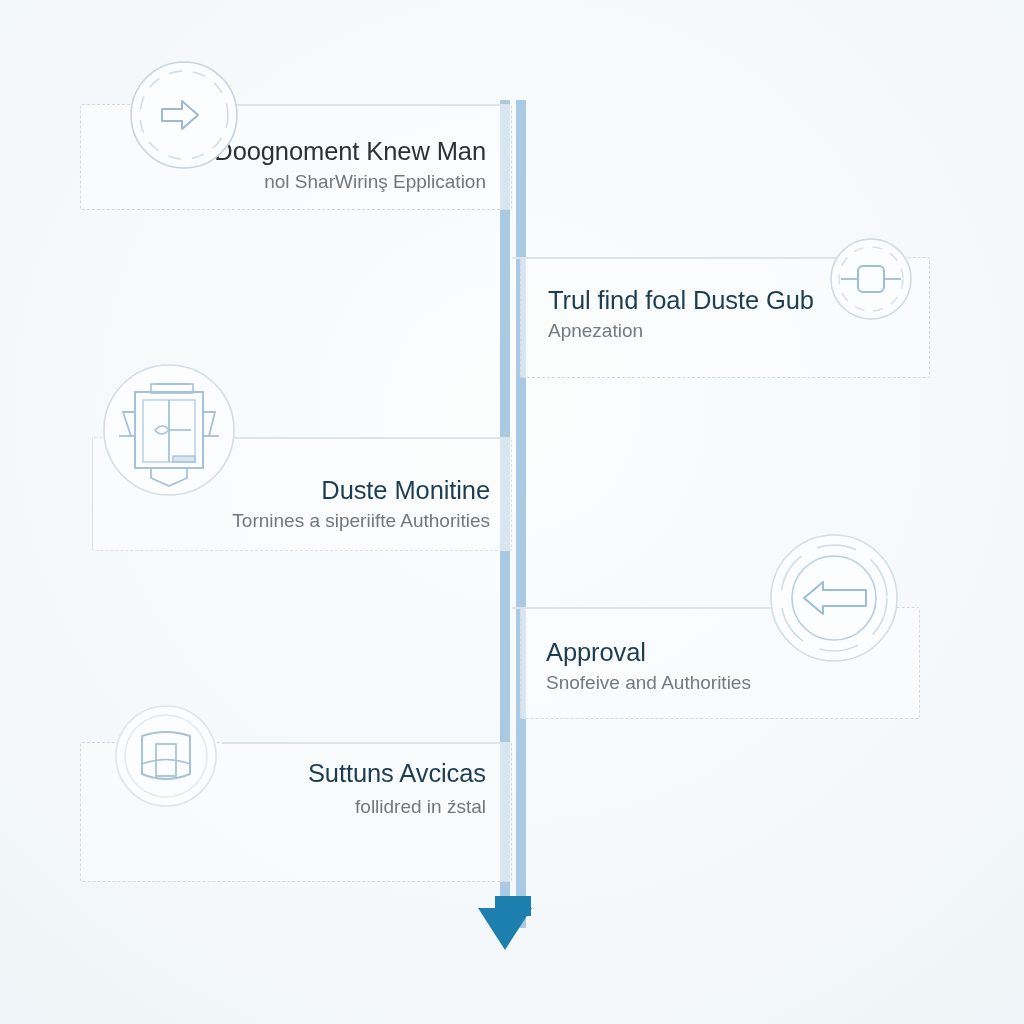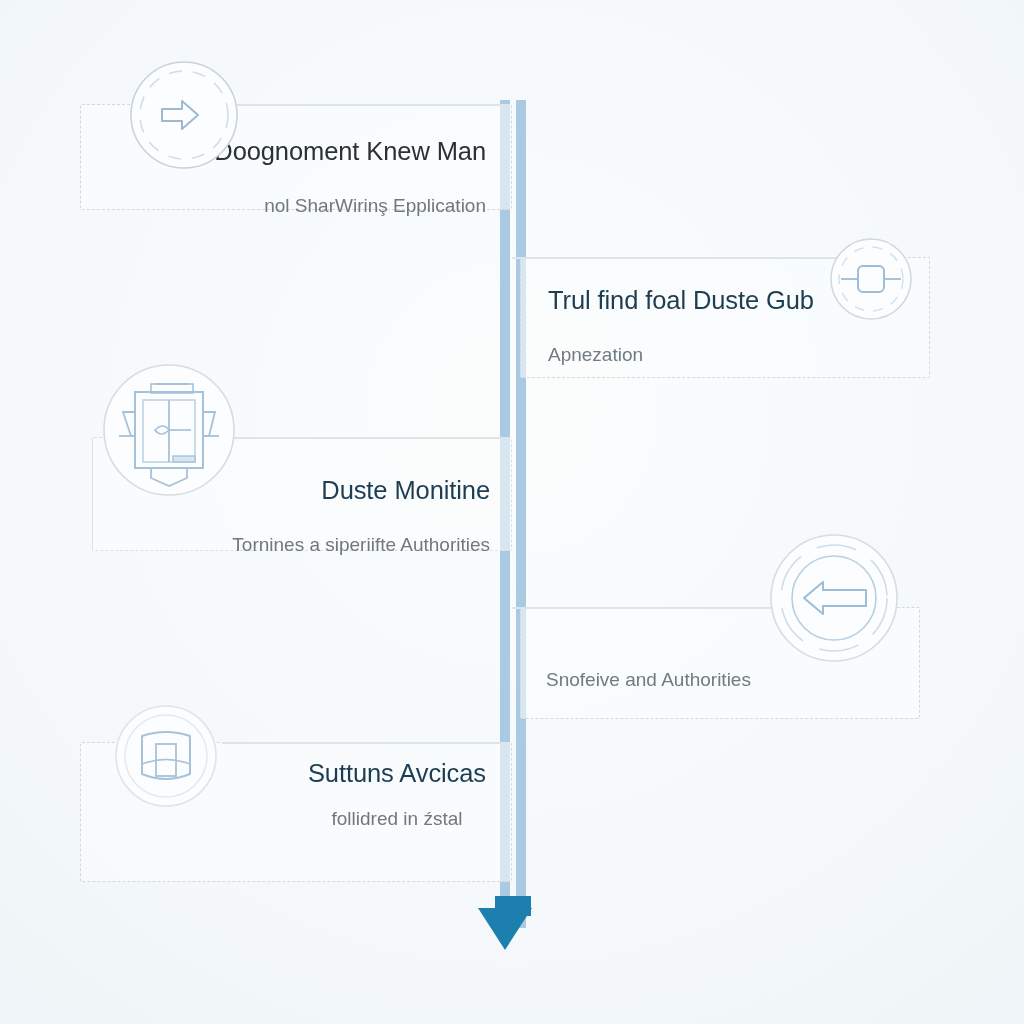--- a/index.html
+++ b/index.html
@@ -78,21 +78,21 @@
     font-size: 25.5px;
     letter-spacing: -0.1px;
     color: #1d3d52;
     line-height: 1.05;
     white-space: nowrap;
   }
   .subtitle {
     font-size: 19px;
     color: #707b82;
     line-height: 1.28;
-    margin-top: 29px;
+    margin-top: 5px;
     white-space: nowrap;
   }
   .block.muted-title .title { color: #2c3136; }
   .block.muted-title .subtitle { color: #70787e; }
 
   .align-right { text-align: right; }
   .align-left  { text-align: left; }
 
   
   .connector {
@@ -193,40 +193,41 @@
       <rect x="74" y="96" width="22" height="6" fill="#d6e5f0" stroke="#a6c2da" stroke-width="1.4"></rect>
       <path d="M52 108 L88 108 L88 118 L70 126 L52 118 Z" fill="#fbfdfe" stroke="#a6c2da" stroke-width="1.8"></path>
     </svg>
   </div>
 
   <div class="connector" style="left:512px; top:607px; width:290px;"></div>
 
   <div class="block" id="b4" style="left:520px; top:607px; width:400px; height:112px;">
     <div class="panel"></div>
     <div class="text align-left">
+      <div class="title">Approval</div>
       <div class="subtitle">Snofeive and Authorities</div>
     </div>
   </div>
 
   <div class="icon-wrap" style="left:766px; top:530px;">
     <svg width="136" height="136" viewBox="0 0 136 136">
       <circle cx="68" cy="68" r="63" fill="#fbfdfe" stroke="#d3dde3" stroke-width="1.6"></circle>
       <circle cx="68" cy="68" r="53" fill="none" stroke="#d0dde6" stroke-width="1.6" stroke-dasharray="40 18"></circle>
       <circle cx="68" cy="68" r="42" fill="none" stroke="#b7cfe0" stroke-width="1.6"></circle>
       <path d="M38 68 L57 52 L57 60 L100 60 L100 76 L57 76 L57 84 Z" fill="#fbfdfe" stroke="#9dbdd6" stroke-width="2" stroke-linejoin="round"></path>
     </svg>
   </div>
 
   <div class="connector" style="left:222px; top:742px; width:288px;"></div>
 
   <div class="block muted-title" id="b5" style="left:80px; top:742px; width:432px; height:140px;">
     <div class="panel"></div>
     <div class="text align-right">
       <div class="title" style="color:#1d3d52;">Suttuns Avcicas</div>
-      <div class="subtitle" style="margin-top:20px;text-align:center;">follidred in źstal</div>
+      <div class="subtitle" style="margin-top:8px;">follidred in źstal</div>
     </div>
   </div>
 
   <div class="icon-wrap" style="left:112px; top:702px;">
     <svg width="108" height="108" viewBox="0 0 108 108">
       <circle cx="54" cy="54" r="50" fill="#fbfdfe" stroke="#dde5ea" stroke-width="1.6"></circle>
       <circle cx="54" cy="54" r="41" fill="none" stroke="#e2e9ee" stroke-width="1.5"></circle>
       <path d="M30 34 q24 -8 48 0 L78 72 q-24 10 -48 0 Z" fill="#fbfdfe" stroke="#a8c3d8" stroke-width="2" stroke-linejoin="round"></path>
       <rect x="44" y="42" width="20" height="32" fill="#fbfdfe" stroke="#a8c3d8" stroke-width="1.8"></rect>
       <path d="M30 62 q24 -9 48 0" fill="none" stroke="#a8c3d8" stroke-width="1.6"></path>

